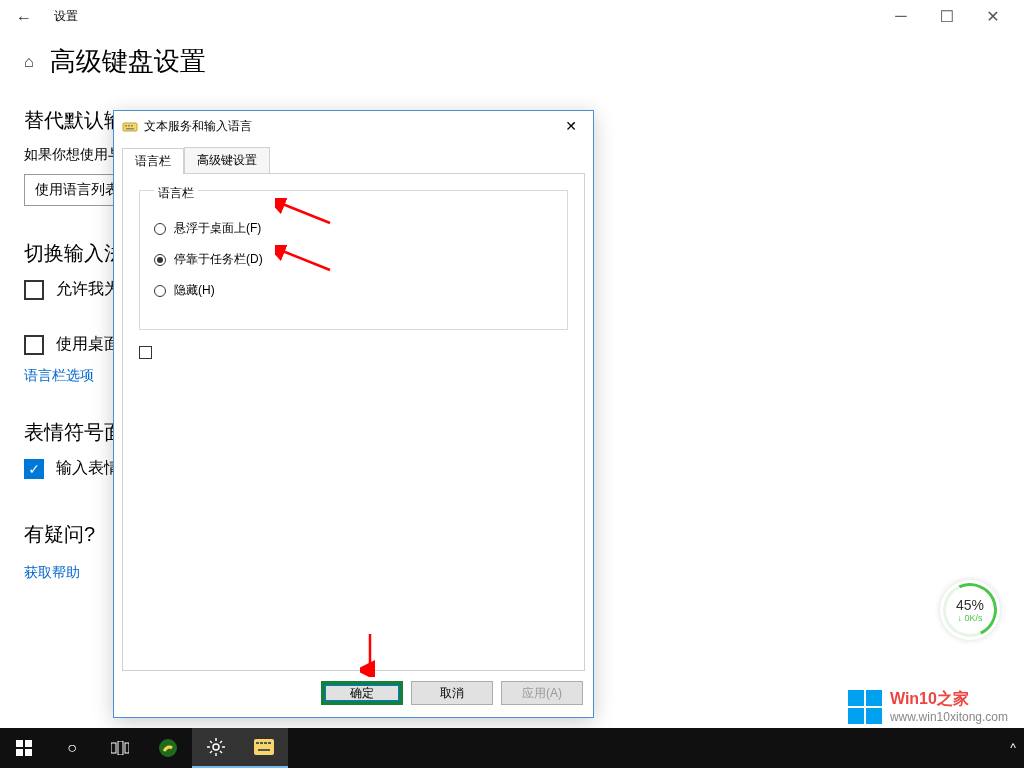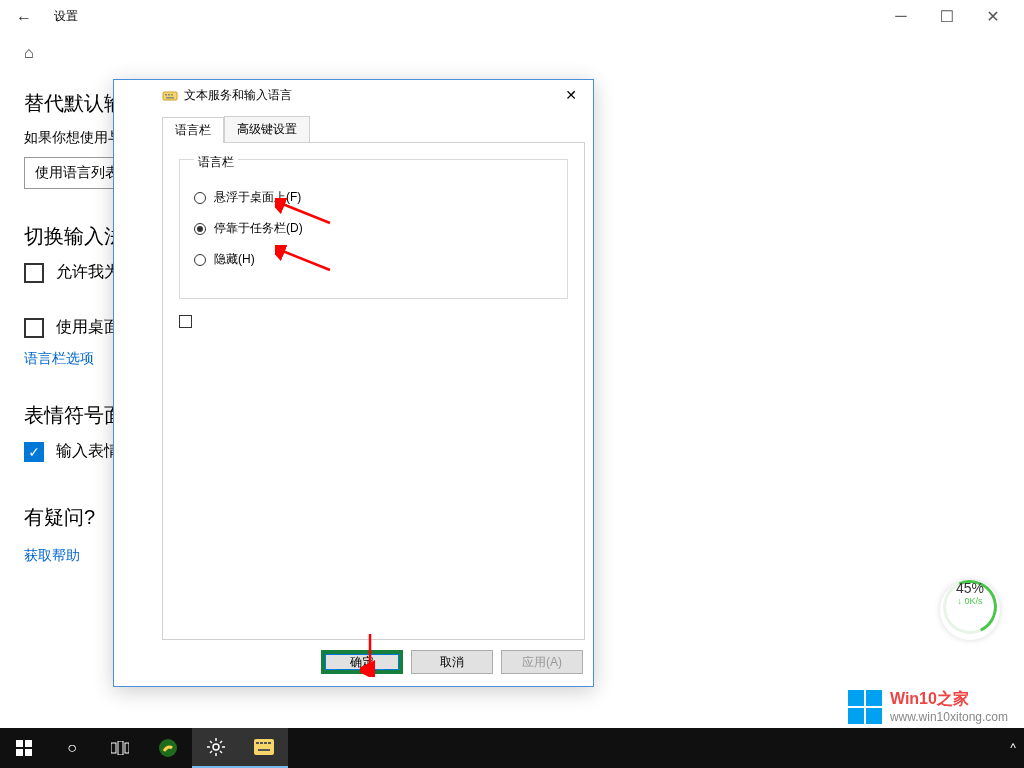--- a/index.html
+++ b/index.html
@@ -20,21 +20,21 @@
 .section-title { font-size: 20px; font-weight: 400; margin-top: 10px; margin-bottom: 12px; }
 .desc { font-size: 14px; margin-bottom: 10px; }
 .btn-outline { display: inline-block; border: 1px solid #999; padding: 6px 10px; font-size: 14px; background: #fff; }
 .opt-row { display: flex; align-items: center; gap: 12px; margin: 8px 0; }
 .check { width: 20px; height: 20px; border: 2px solid #333; display: inline-flex; align-items: center; justify-content: center; }
 .check.blue { background: #0078d7; border-color: #0078d7; color: #fff; font-size: 14px; }
 .link { color: #0066cc; font-size: 14px; margin-top: 4px; display: inline-block; }
 .gap { height: 24px; }
 
 
-.dialog { position: absolute; left: 113px; top: 79px; width: 481px; height: 608px; background: #fff; border: 1px solid #4a90d9; box-shadow: 0 4px 20px rgba(0,0,0,0.2); display: flex; flex-direction: column; padding-left: 40px; }
+.dialog { position: absolute; left: 113px; top: 110px; width: 481px; height: 608px; background: #fff; border: 1px solid #4a90d9; box-shadow: 0 4px 20px rgba(0,0,0,0.2); display: flex; flex-direction: column; }
 .dlg-titlebar { height: 30px; display: flex; align-items: center; padding: 0 8px; font-size: 12px; }
 .dlg-titlebar .icon { width: 16px; height: 16px; margin-right: 6px; display: inline-block; }
 .dlg-close { margin-left: auto; padding: 4px 8px; font-size: 14px; }
 .dlg-body { flex: 1; padding: 6px 8px 0 8px; display: flex; flex-direction: column; }
 .tabs { display: flex; border-bottom: 1px solid #d0d0d0; font-size: 12px; }
 .tab { padding: 4px 12px; border: 1px solid #d0d0d0; border-bottom: none; background: #fff; position: relative; top: 1px; }
 .tab.inactive { background: #f6f6f6; top: 0; }
 .tab-panel { border: 1px solid #d0d0d0; border-top: none; flex: 1; padding: 16px; }
 .fieldset { border: 1px solid #d9d9d9; padding: 12px 14px 16px 14px; }
 .legend { font-size: 12px; position: relative; top: -20px; background: #fff; padding: 0 4px; display: inline-block; }
@@ -45,21 +45,21 @@
 .cb { width: 13px; height: 13px; border: 1px solid #333; }
 .dlg-buttons { display: flex; gap: 8px; justify-content: flex-end; padding: 10px 10px 12px 10px; }
 .dlg-btn { width: 82px; height: 24px; font-size: 12px; border: 1px solid #adadad; background: #e1e1e1; display: flex; align-items: center; justify-content: center; }
 .dlg-btn.primary { border: 4px solid #15803d; box-shadow: inset 0 0 0 1px #0078d7; }
 .dlg-btn.disabled { color: #999; }
 
 
 .arrow { position: absolute; pointer-events: none; }
 
 
-.speed { position: absolute; right: 24px; top: 580px; width: 60px; height: 60px; border-radius: 50%; background: #fff; box-shadow: 0 0 6px rgba(0,0,0,0.15); display: flex; flex-direction: column; align-items: center; justify-content: flex-start; }
+.speed { position: absolute; right: 24px; top: 580px; width: 60px; height: 60px; border-radius: 50%; background: #fff; box-shadow: 0 0 6px rgba(0,0,0,0.15); display: flex; flex-direction: column; align-items: center; justify-content: center; }
 .ring { position: absolute; width: 54px; height: 54px; border-radius: 50%; border: 3px solid #e6f5e6; border-top-color: #4ac74a; border-right-color: #4ac74a; transform: rotate(20deg); }
 .speed .pct { font-size: 14px; color: #333; z-index: 1; }
 .speed .rate { font-size: 9px; color: #4ac74a; z-index: 1; }
 
 
 .brand { position: absolute; right: 16px; bottom: 44px; display: flex; align-items: center; gap: 8px; }
 .brand .logo { width: 34px; height: 34px; display: grid; grid-template-columns: 1fr 1fr; grid-template-rows: 1fr 1fr; gap: 2px; }
 .brand .logo div { background: #00a1f1; }
 .brand .txt { text-align: left; }
 .brand .t1 { font-size: 16px; font-weight: 700; color: #ef4444; }
@@ -81,20 +81,21 @@
   <div class="winctrls">
     <div>─</div>
     <div>☐</div>
     <div>✕</div>
   </div>
 </div>
 
 <div class="page-content">
   <div class="page-head">
     <span class="home-icon">⌂</span>
+    <h1 class="page-title">高级键盘设置</h1>
   </div>
 
   <div class="section-title">替代默认输入法</div>
   <div class="desc">如果你想使用与语言列表中最靠前的输入法不同的输入法,请在此处选择</div>
   <div class="btn-outline">使用语言列表(推荐)</div>
 
   <div class="gap"></div>
   <div class="section-title">切换输入法</div>
   <div class="opt-row">
     <span class="check"></span>

